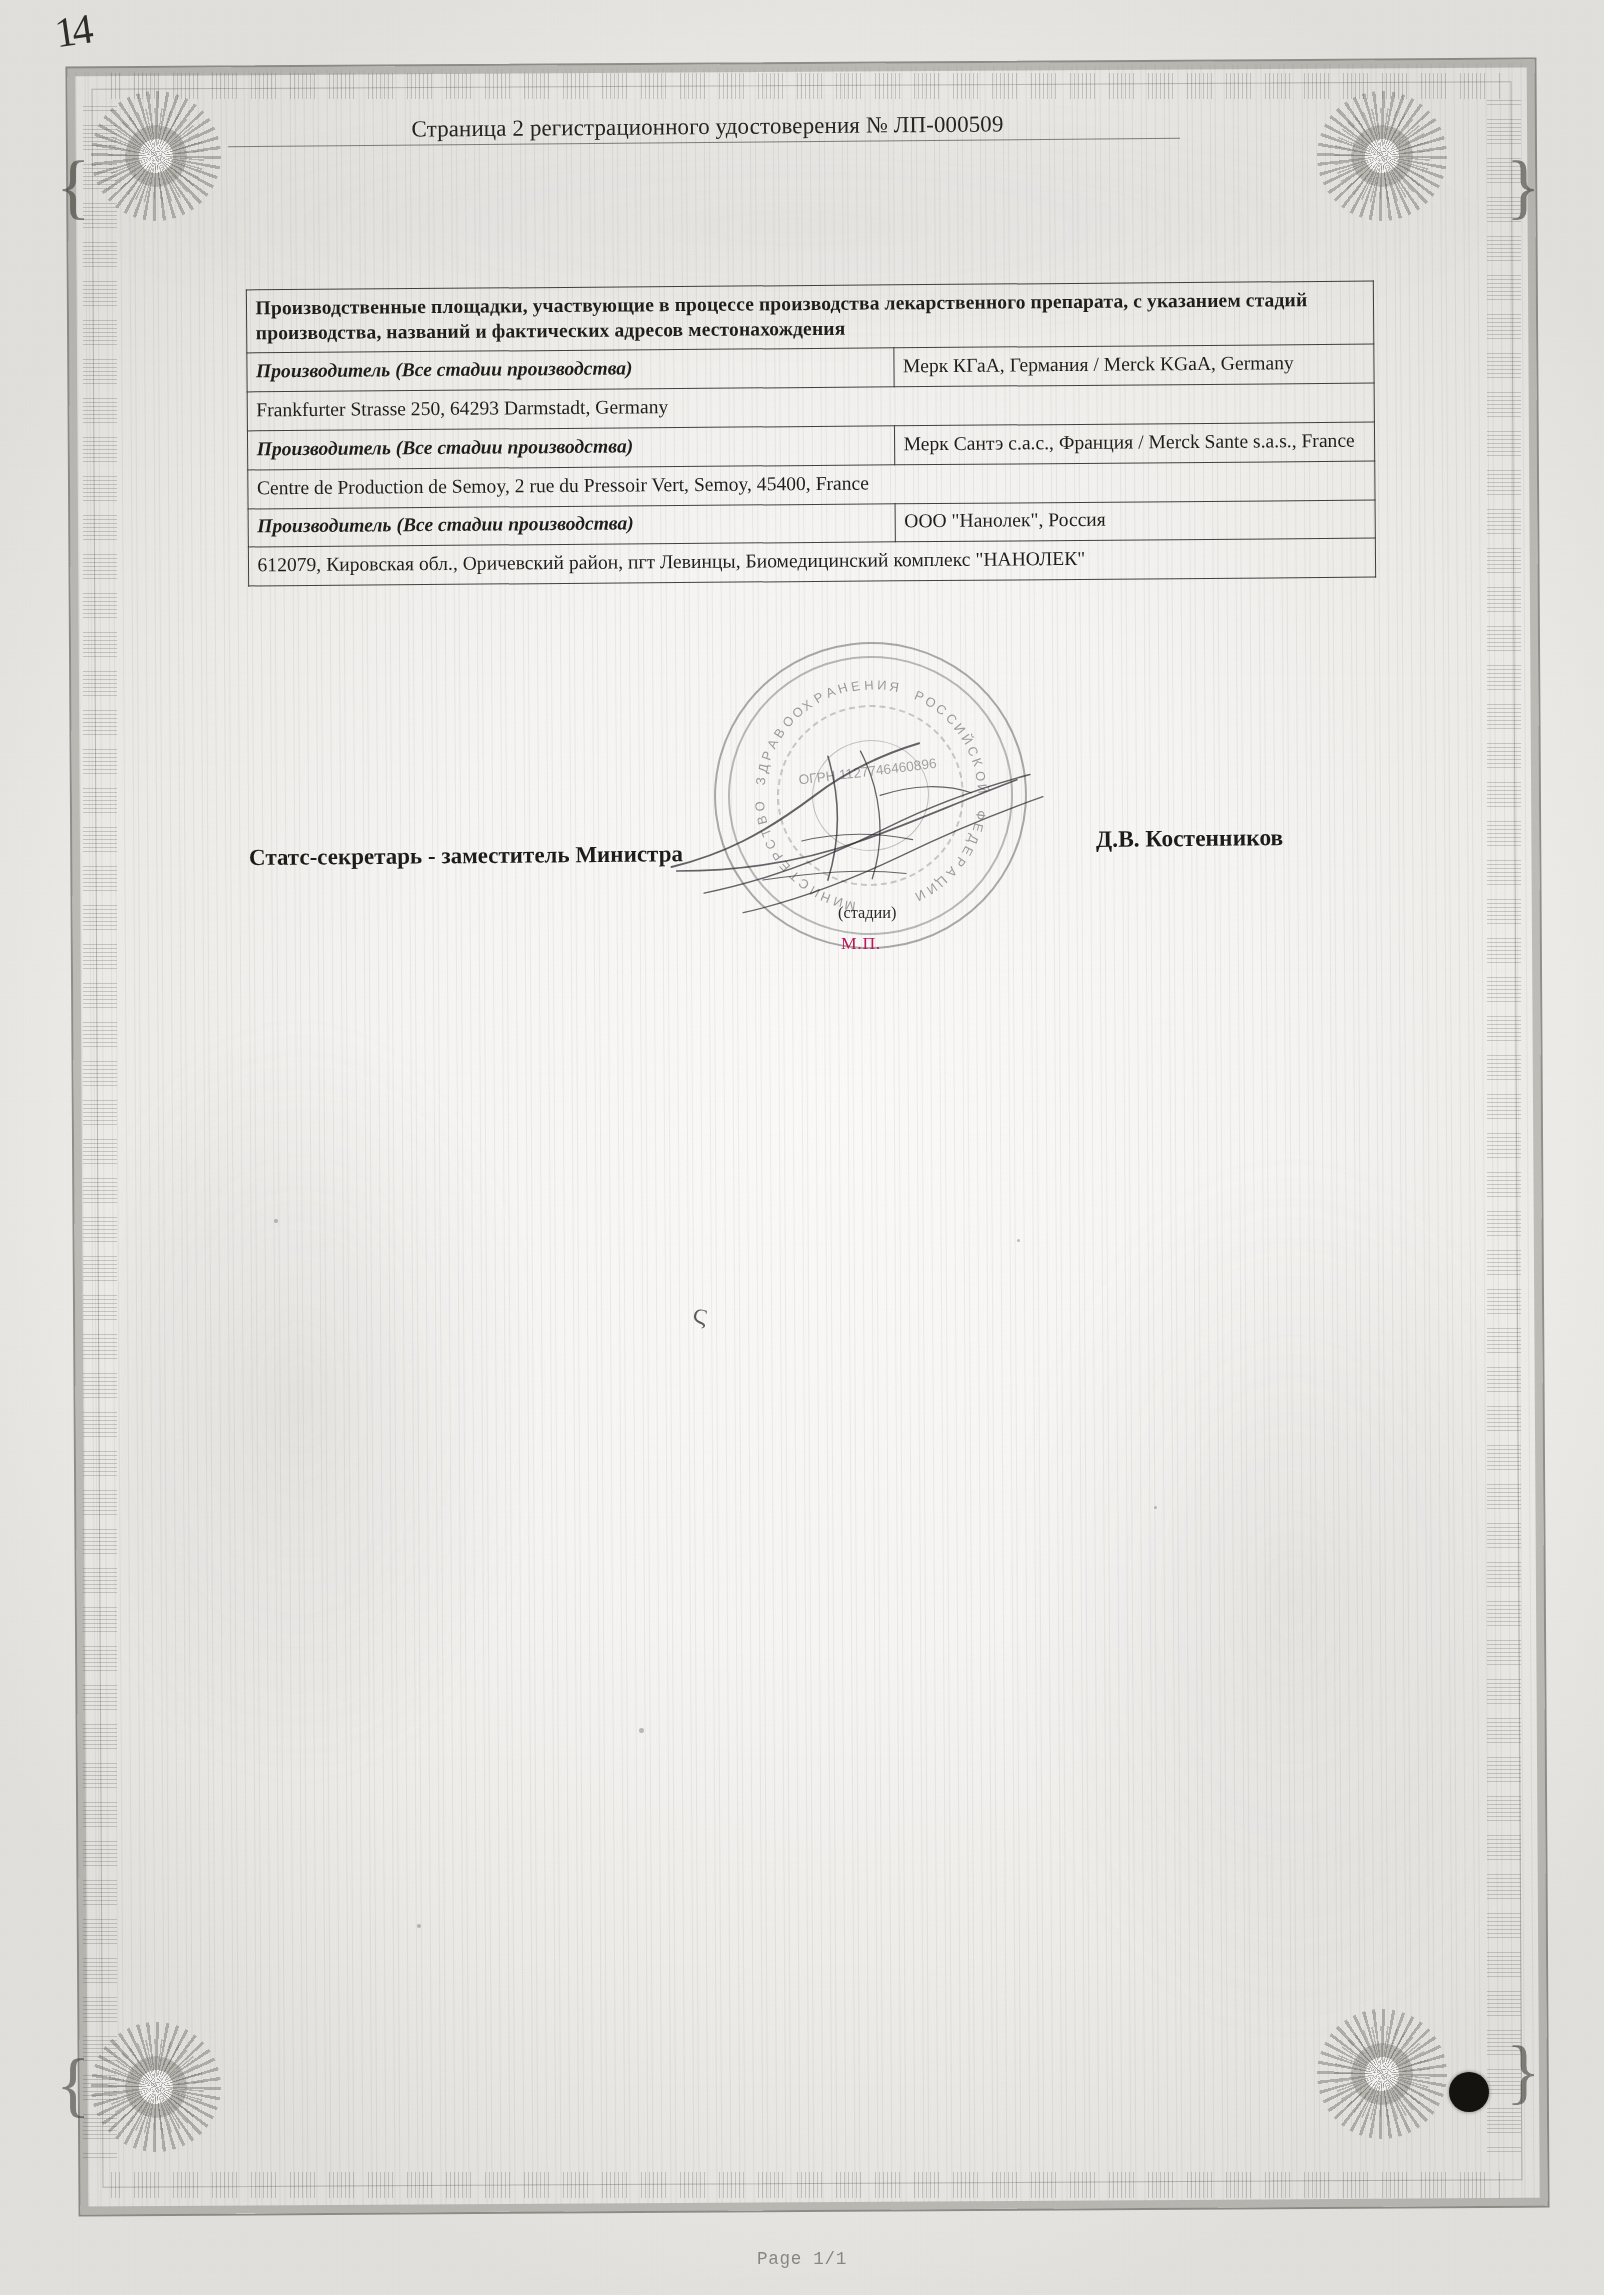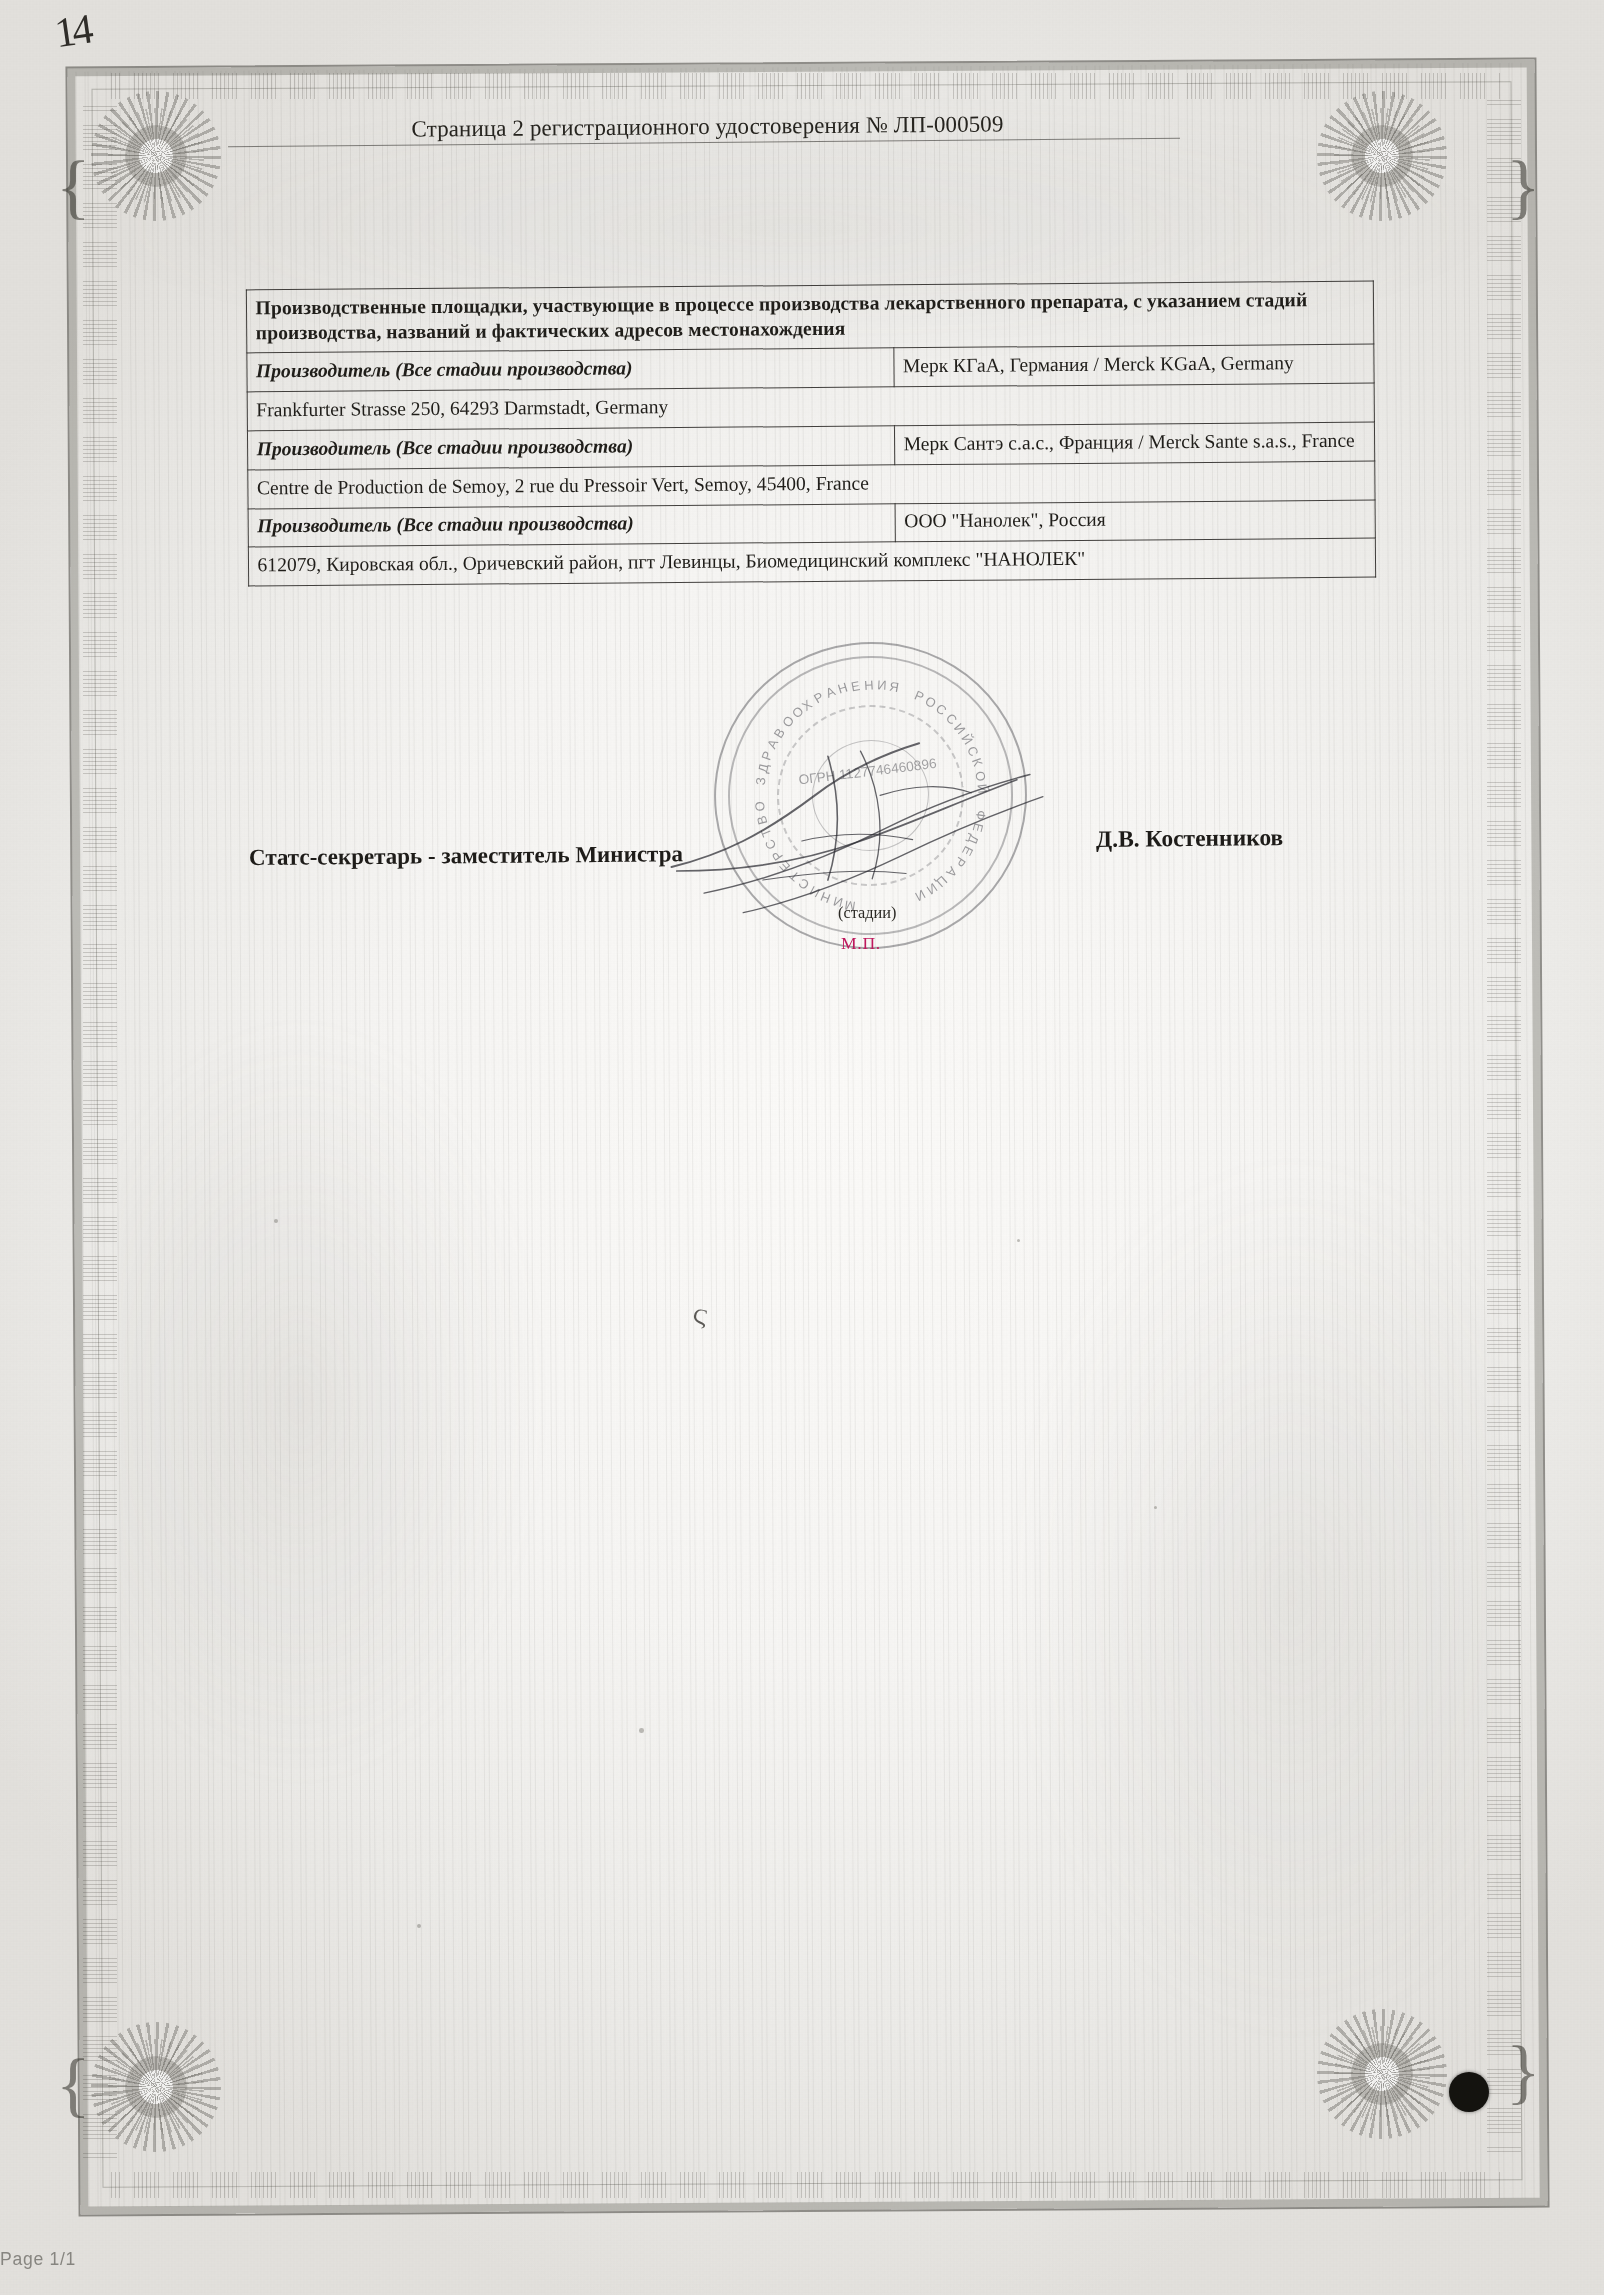--- a/index.html
+++ b/index.html
@@ -322,23 +322,24 @@
     position: absolute;
     left: 693px; top: 1304px;
     font-size: 22px;
     color: rgba(40,38,34,.75);
     transform: rotate(6deg);
     font-family: "Liberation Serif", serif;
   }
   .footer-page {
     position: absolute;
     left: 0; right: 0; top: 2249px;
+    text-align: center;
     font-size: 17.6px;
     color: rgba(60,58,52,.55);
-    font-family: Liberation Sans, sans-serif;
+    font-family: Liberation Mono, monospace;
     letter-spacing: 0.7px;
   }
   .dust {
     position: absolute;
     border-radius: 50%;
     background: rgba(80,76,70,.35);
   }
 </style>
 </head>
 <body>

